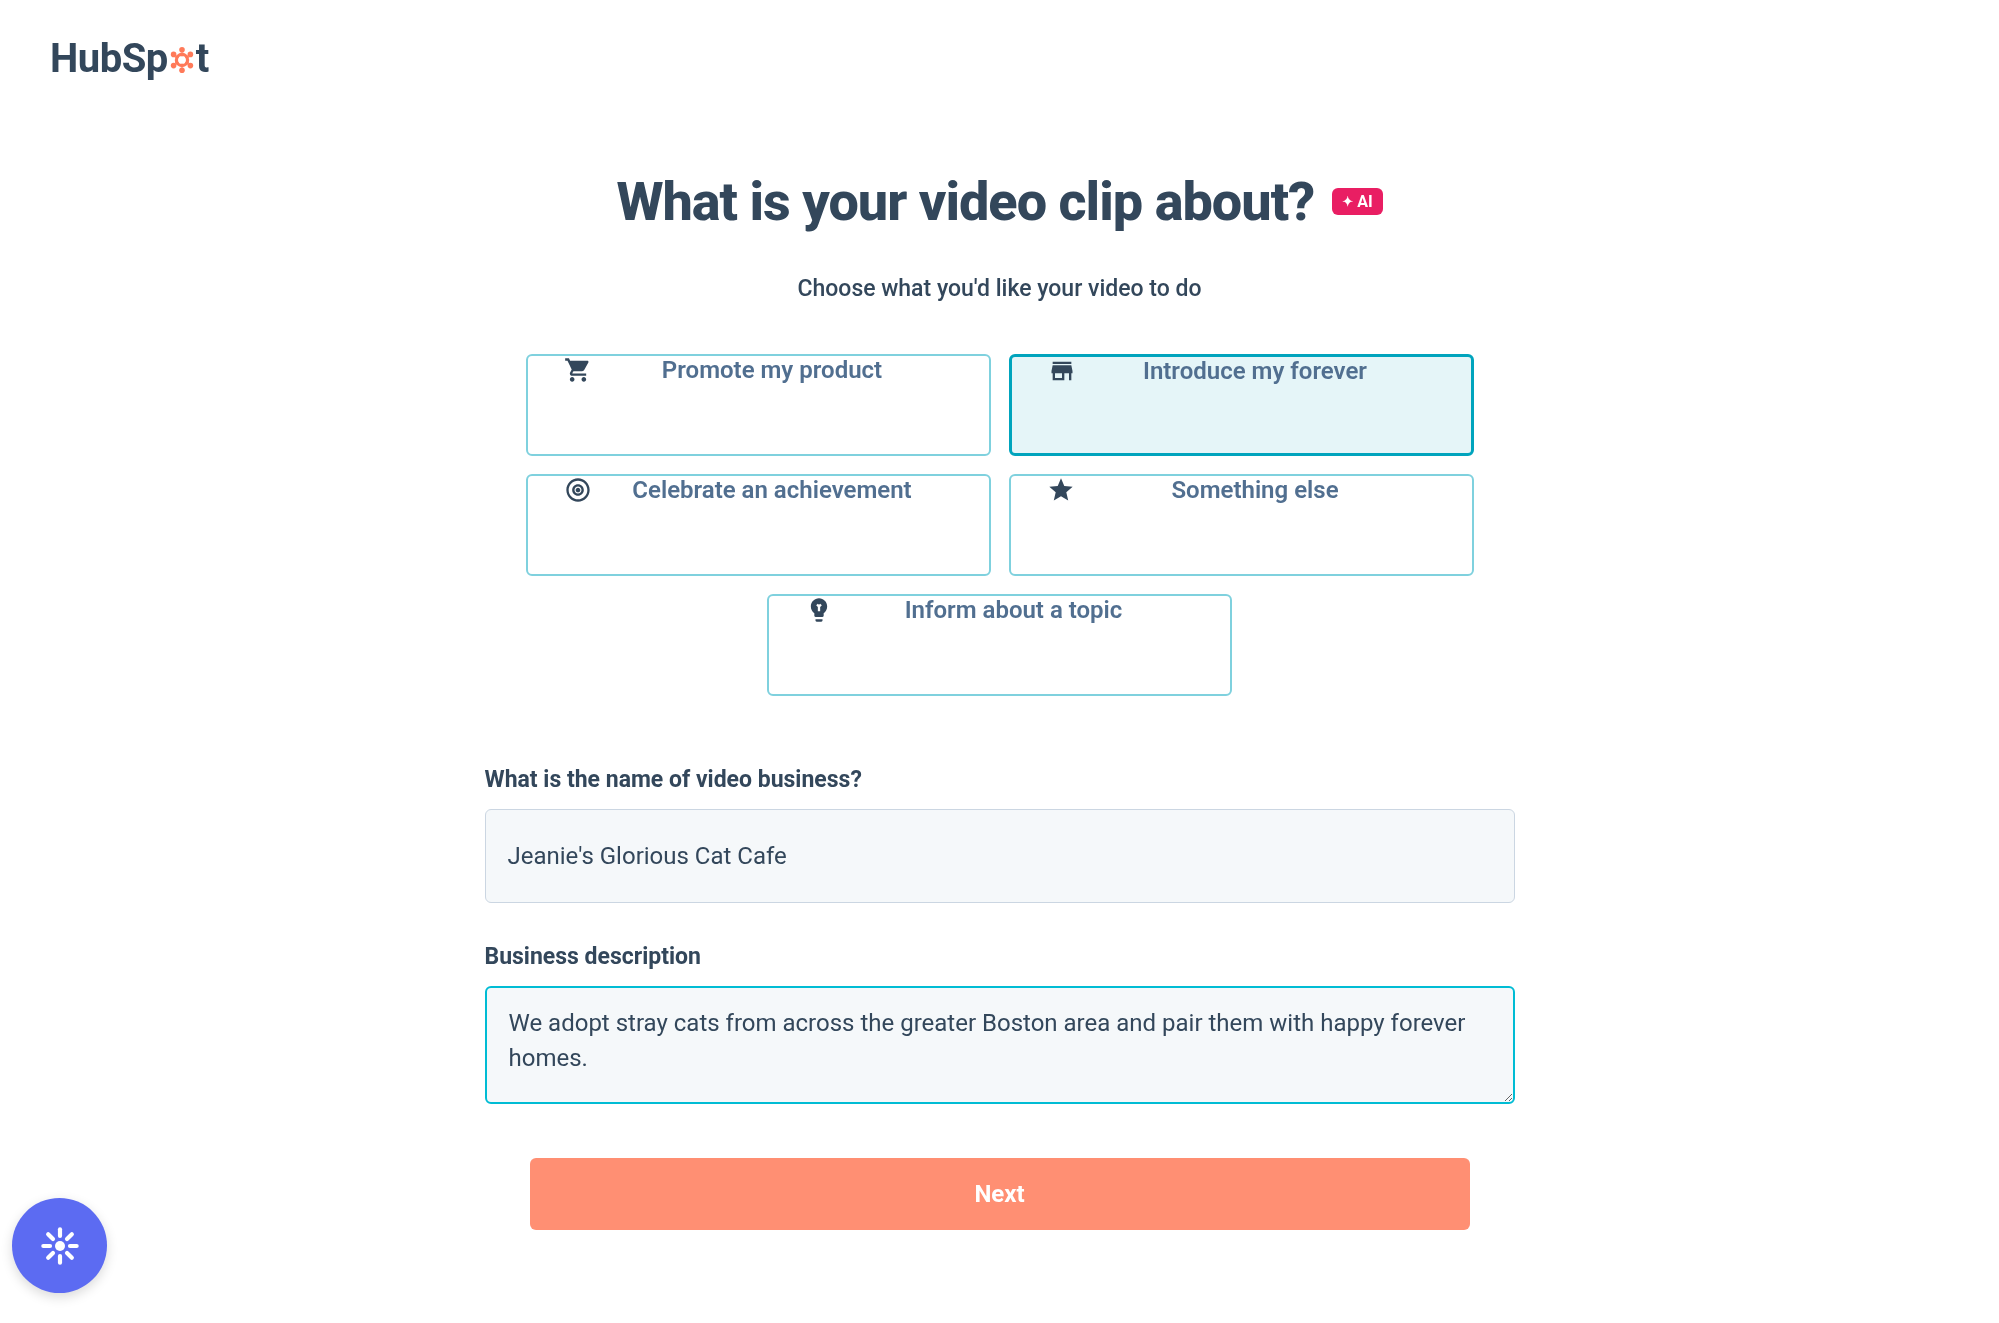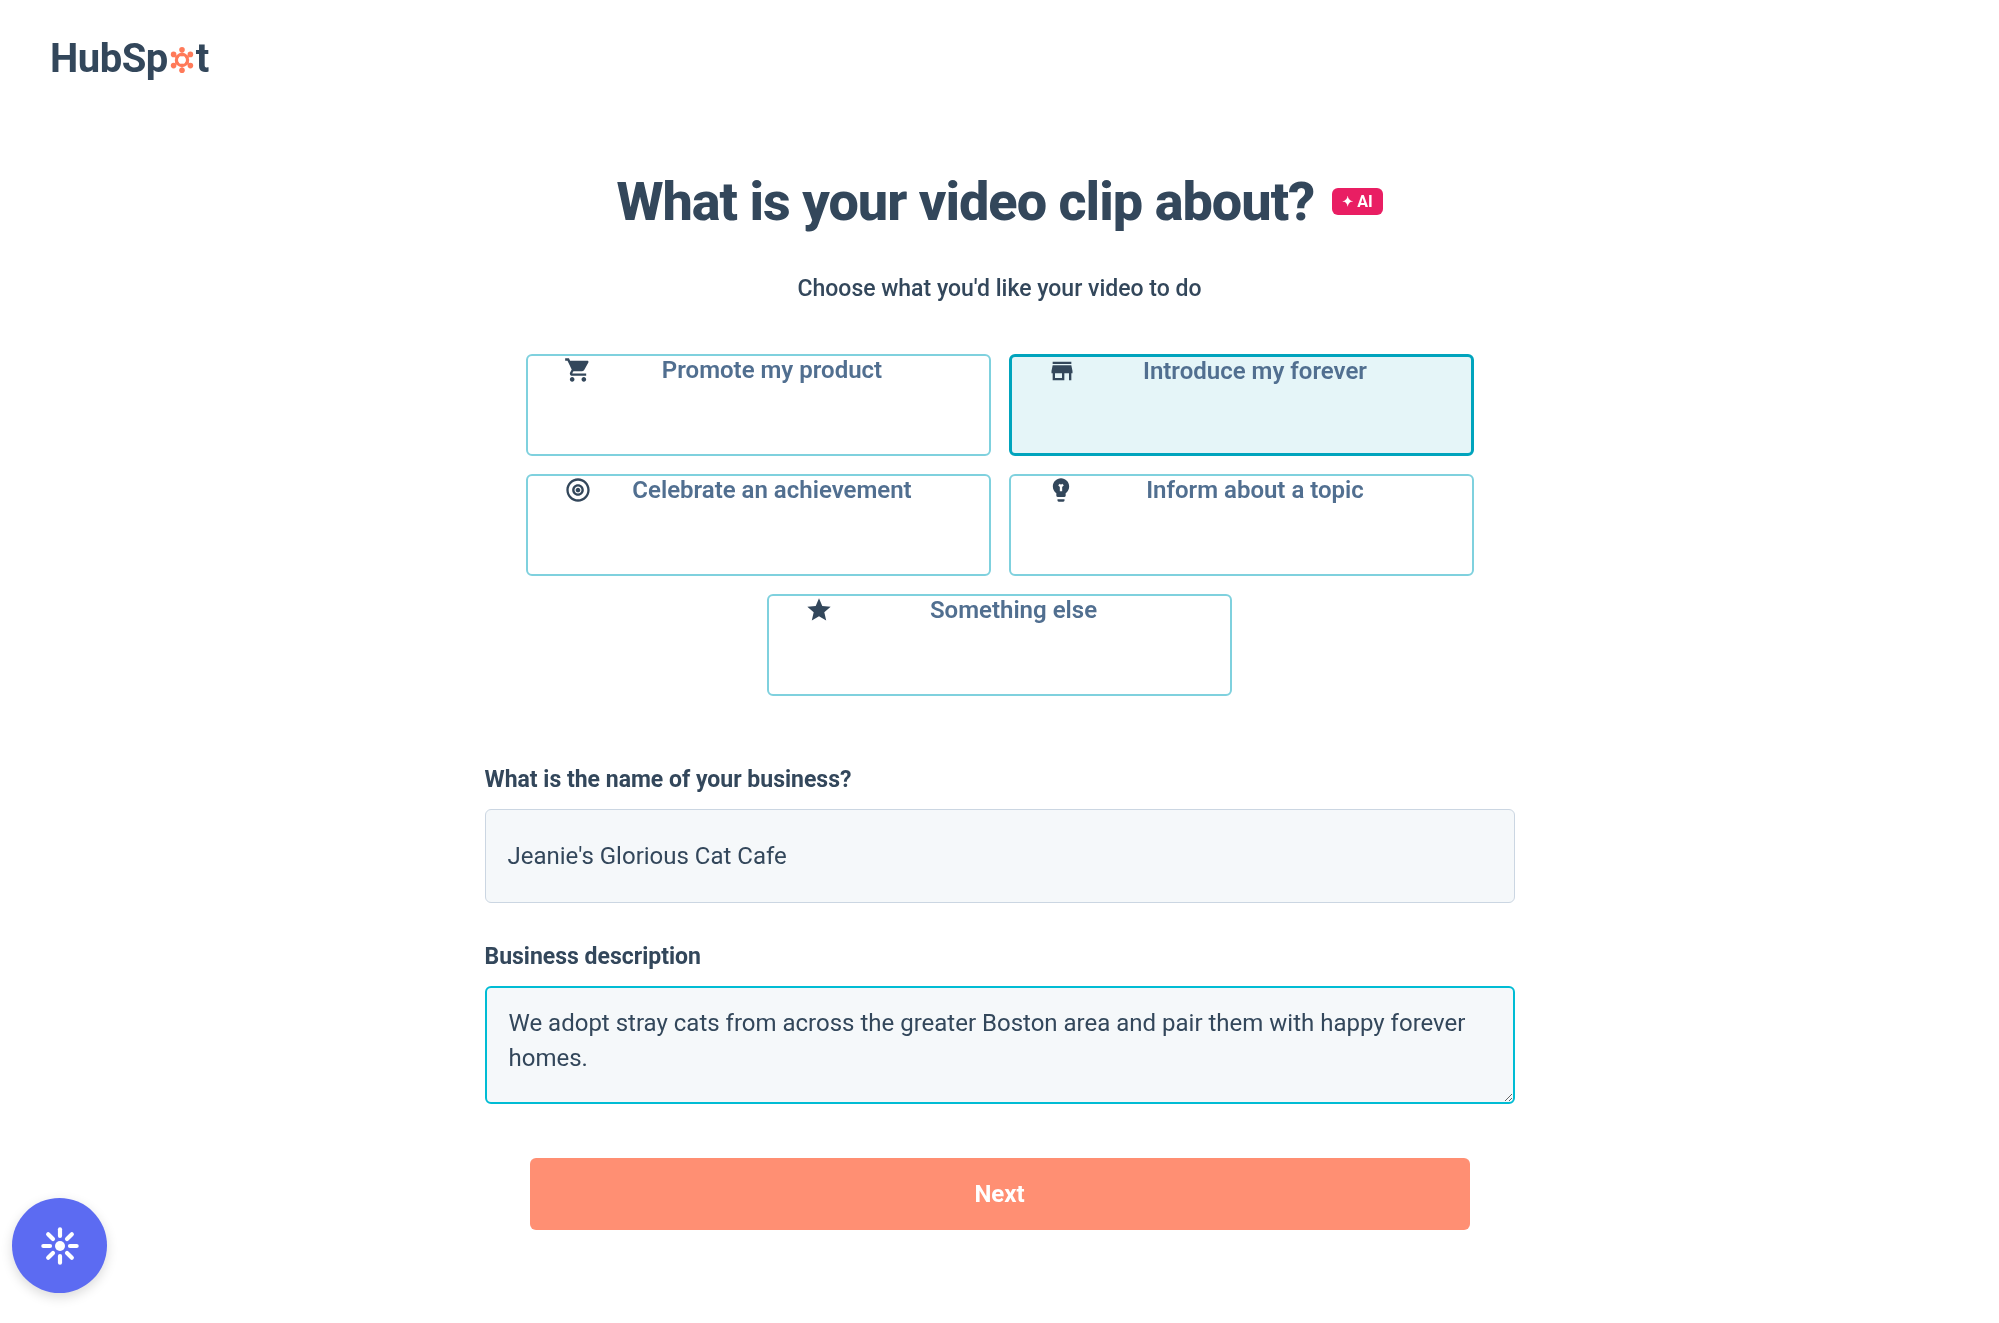--- a/index.html
+++ b/index.html
@@ -234,38 +234,38 @@
         <svg viewBox="0 0 24 24" fill="currentColor">
             <path d="M12 2C6.48 2 2 6.48 2 12s4.48 10 10 10 10-4.48 10-10S17.52 2 12 2zm0 18c-4.41 0-8-3.59-8-8s3.59-8 8-8 8 3.59 8 8-3.59 8-8 8zm0-13c-2.76 0-5 2.24-5 5s2.24 5 5 5 5-2.24 5-5-2.24-5-5-5zm0 8c-1.65 0-3-1.35-3-3s1.35-3 3-3 3 1.35 3 3-1.35 3-3 3zm0-5c-1.1 0-2 .9-2 2s.9 2 2 2 2-.9 2-2-.9-2-2-2z"></path>
           </svg>
       </span>
       <span class="option-label">Celebrate an achievement</span>
     </div>
 
     <div class="option-card">
       <span class="option-icon">
         <svg viewBox="0 0 24 24" fill="currentColor">
+            <path d="M12 17.27L18.18 21l-1.64-7.03L22 9.24l-7.19-.61L12 2 9.19 8.63 2 9.24l5.46 4.73L5.82 21z"></path>
+          </svg>
+      </span>
+      <span class="option-label">Something else</span>
+    </div>
+
+    <div class="option-card">
+      <span class="option-icon">
+        <svg viewBox="0 0 24 24" fill="currentColor">
             <path d="M9 21c0 .55.45 1 1 1h4c.55 0 1-.45 1-1v-1H9v1zm3-19C8.14 2 5 5.14 5 9c0 2.38 1.19 4.47 3 5.74V17c0 .55.45 1 1 1h6c.55 0 1-.45 1-1v-2.26c1.81-1.27 3-3.36 3-5.74 0-3.86-3.14-7-7-7zm1 11h-2v-3.59L9.58 8 11 6.58l1 1 1-1L14.42 8 13 9.41V13z"></path>
           </svg>
       </span>
       <span class="option-label">Inform about a topic</span>
     </div>
-
-    <div class="option-card">
-      <span class="option-icon">
-        <svg viewBox="0 0 24 24" fill="currentColor">
-            <path d="M12 17.27L18.18 21l-1.64-7.03L22 9.24l-7.19-.61L12 2 9.19 8.63 2 9.24l5.46 4.73L5.82 21z"></path>
-          </svg>
-      </span>
-      <span class="option-label">Something else</span>
-    </div>
   </div>
 
   <div class="form-section">
-    <label class="form-label">What is the name of your business?</label>
+    <label class="form-label">What is the name of video business?</label>
     <input type="text" class="text-input" value="Jeanie's Glorious Cat Cafe" style="">
 
     <label class="form-label">Business description</label>
     <textarea class="textarea-input" style="">We adopt stray cats from across the greater Boston area and pair them with happy forever homes.</textarea>
 
     <button class="next-button">Next</button>
   </div>
 </div>
 
 <div class="fab">

